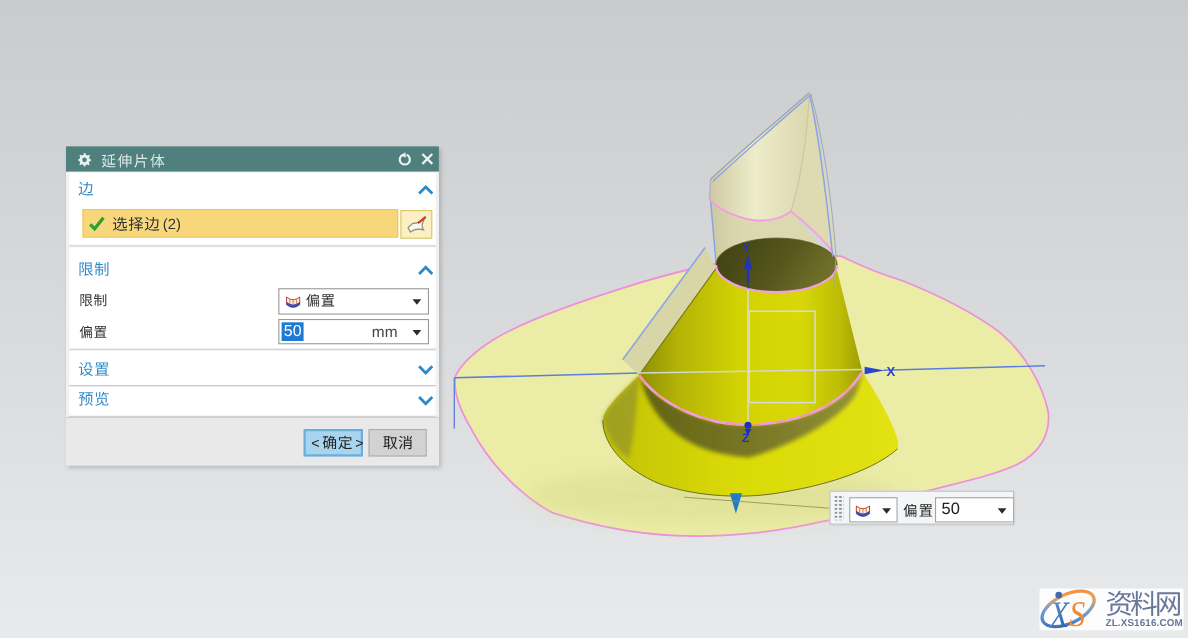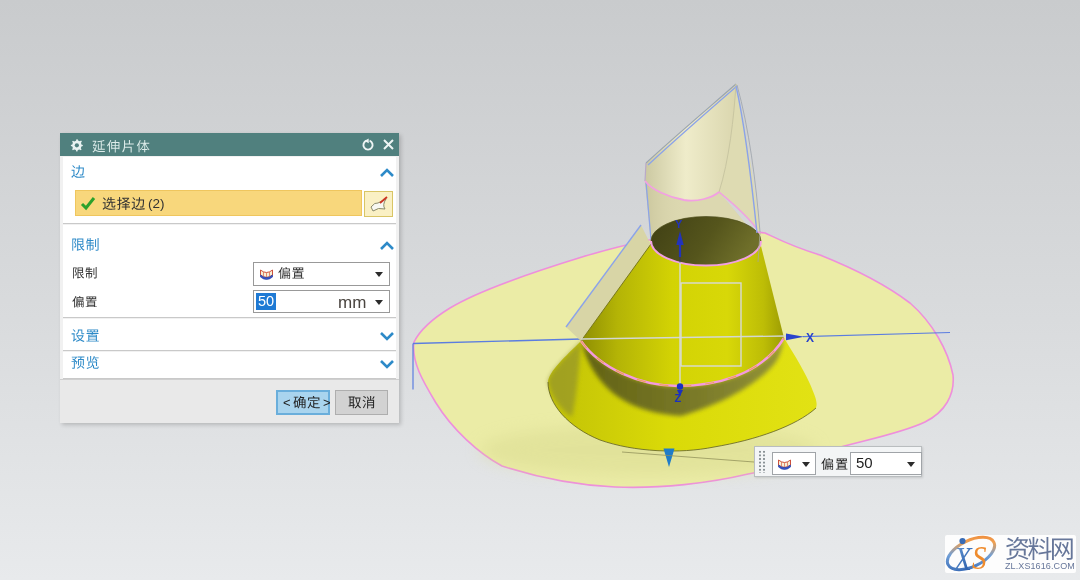--- a/index.html
+++ b/index.html
@@ -238,21 +238,21 @@
 <div class="darr" style="right:6px;top:9px"></div>
 </div>
 <svg class="zh " style="left:9.0px;top:71.0px" width="25.5" height="12.5" viewBox="0 0 2040 1000">
           <g fill="#333" transform="translate(0,838) scale(1,-1)">
             <use href="#u504f" x="0"></use>
             <use href="#u7f6e" x="1040"></use>
           </g>
         </svg>
 <div class="combo" style="left:190px;top:65px;width:137px;height:23px">
 <span class="sel50">50</span>
-<span class="lat" style="left:84px;top:3px;font-size:17px;color:#4a4540">mm</span>
+<span class="lat" style="left:84px;top:3px;font-size:14px;color:#4a4540">mm</span>
 <div class="darr" style="right:6px;top:9px"></div>
 </div>
 </div>
 <div class="sect" style="top:162px;height:32px">
 <svg class="zh " style="left:8.0px;top:10.0px" width="28.6" height="14.0" viewBox="0 0 2043 1000">
           <g fill="#2d8ac8" transform="translate(0,838) scale(1,-1)">
             <use href="#u8bbe" x="0"></use>
             <use href="#u7f6e" x="1043"></use>
           </g>
         </svg>
@@ -333,13 +333,13 @@
 <text x="9" y="35" font-family="Liberation Serif, serif" font-style="italic" font-size="34" fill="url(#xg)" transform="scale(0.85,1)" transform-origin="9 35">X</text>
 <text x="27" y="34" font-family="Liberation Serif, serif" font-style="italic" font-size="33" fill="#ef8c2e" transform="scale(0.88,1)" transform-origin="27 34">S</text>
 </svg>
 <svg class="zh " style="left:60.0px;top:1.5px" width="69.8" height="25.0" viewBox="0 0 2792 1000">
       <g fill="#67779a" transform="translate(0,838) scale(1,-1)">
         <use href="#u8d44" x="0"></use>
         <use href="#u6599" x="896"></use>
         <use href="#u7f51" x="1792"></use>
       </g>
     </svg>
-<span class="lat" style="left:60px;top:27px;font-size:9px;font-weight:normal;letter-spacing:0.1px;color:#67779a">ZL.XS1616.COM</span>
+<span class="lat" style="left:60px;top:27px;font-size:9px;font-weight:bold;letter-spacing:0.1px;color:#67779a">ZL.XS1616.COM</span>
 </div>
 </body></html>

